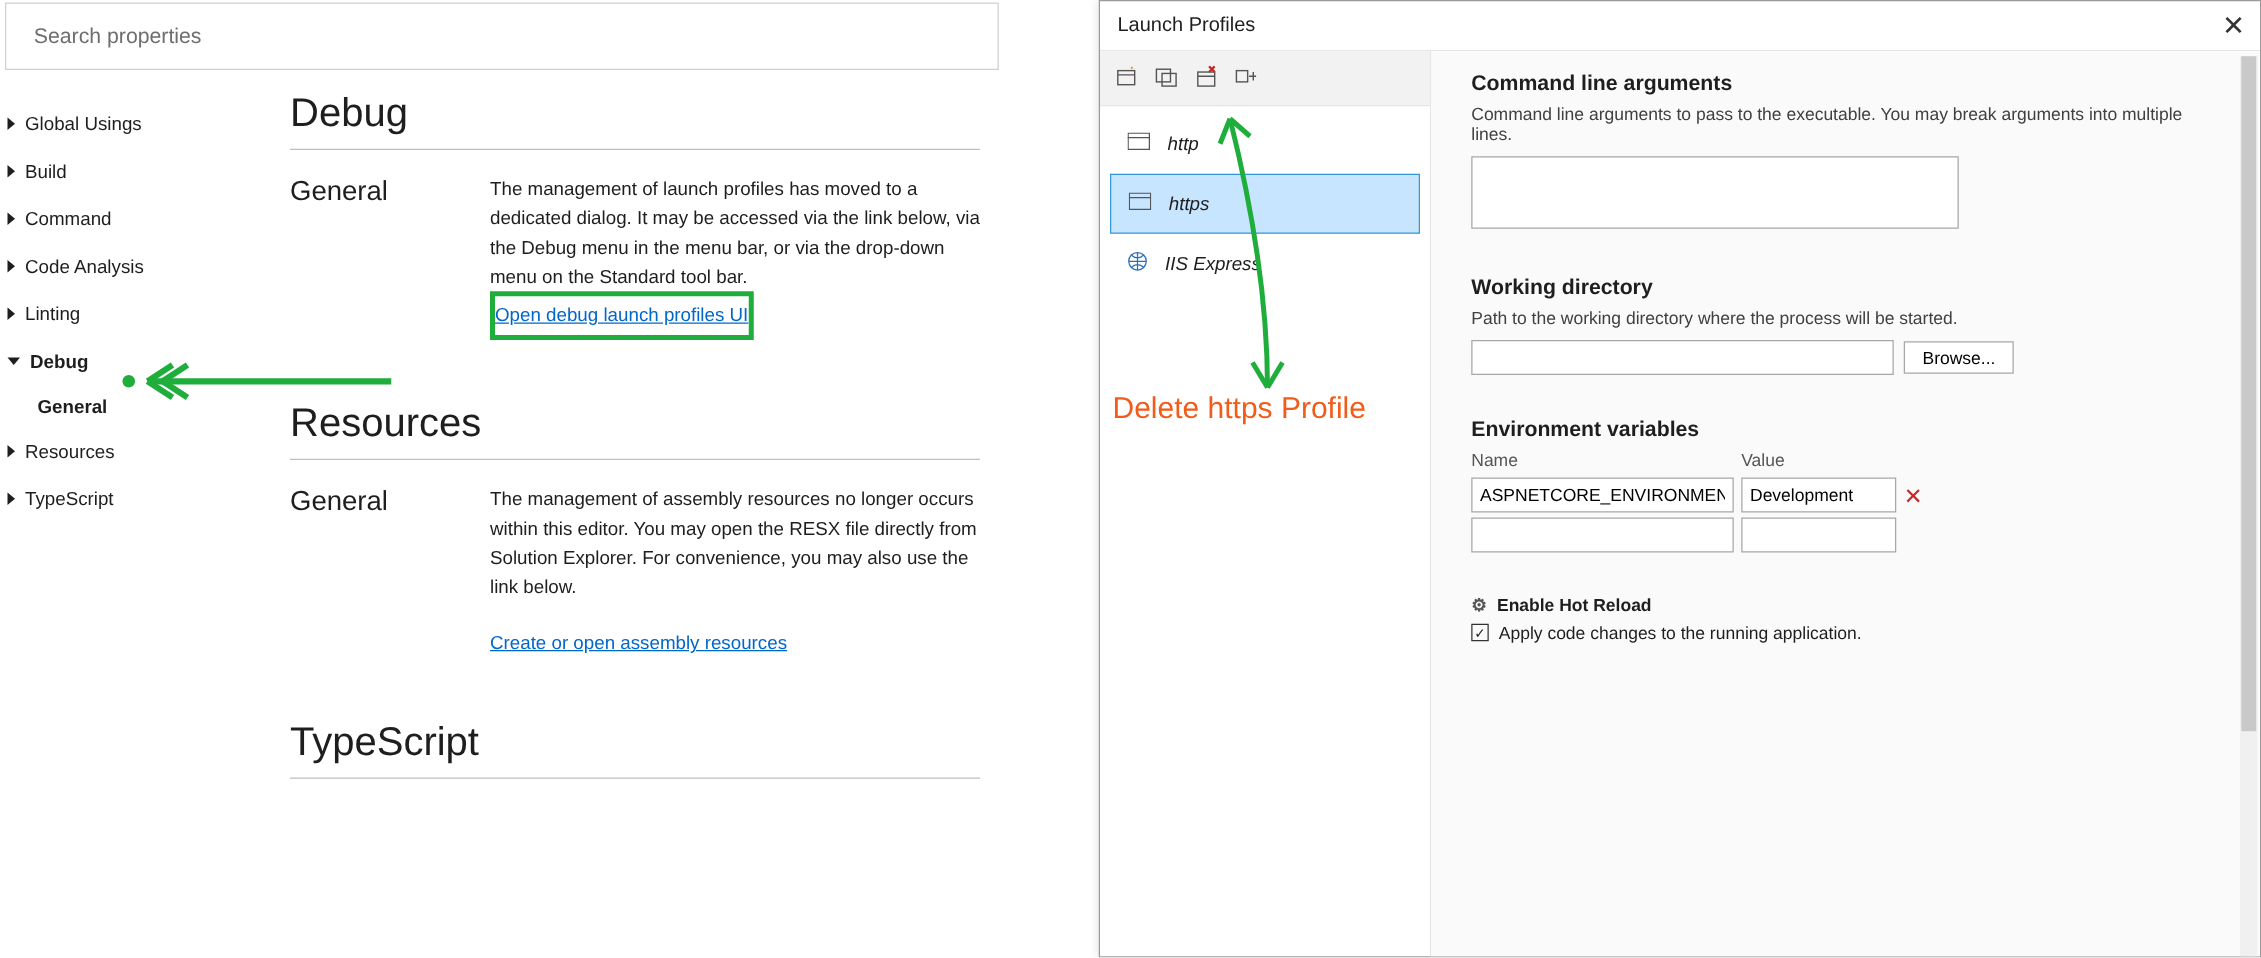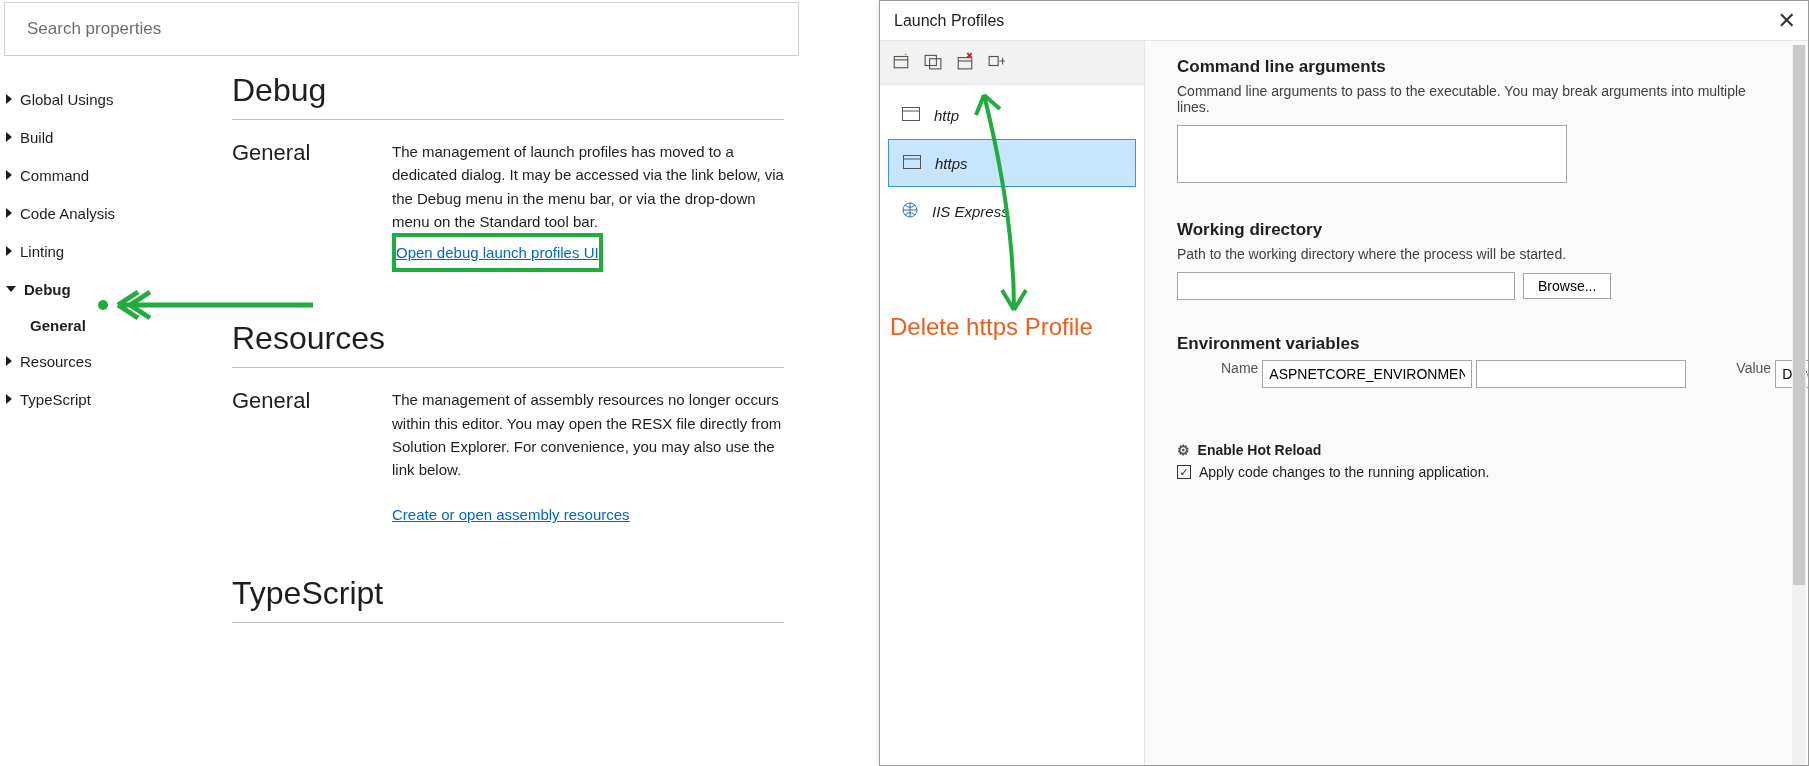--- a/index.html
+++ b/index.html
@@ -184,21 +184,21 @@
   .workdir-input { width: 338px; height:28px; }
   .browse-btn {
     border:1px solid #a6a6a6;
     background:#fff;
     padding: 4px 14px;
     font-size:14px;
     cursor:pointer;
   }
   .group { margin-bottom: 34px; }
   .env-table { display:flex; gap:6px; align-items:flex-start; margin-top:6px;}
-  .env-col { display:flex; flex-direction:row; gap:4px;margin-left:44px; }
+  .env-col { display:flex; flex-direction:column; gap:4px; }
   .env-hdr { font-size:14px; color:#555; margin-bottom:2px; }
   .env-cell { border:1px solid #a6a6a6; width:210px; height:28px; padding:3px 6px; font-size:14px; }
   .env-cell.val { width:124px; }
   .env-delete { color:#c62828; font-size:18px; cursor:pointer; margin-top:26px; }
   .hot-reload { display:flex; align-items:center; gap:8px; font-weight:600; }
   .hot-reload .gear { font-size:14px; color:#555; }
   .apply-row { display:flex; align-items:center; gap:8px; margin-top:6px; font-size:14px; }
   .apply-row .cb { width:14px; height:14px; border:1px solid #333; display:inline-flex; align-items:center; justify-content:center; font-size:11px;}
   .close-x { font-size:22px; color:#333; cursor:pointer; font-weight:300;}
   

